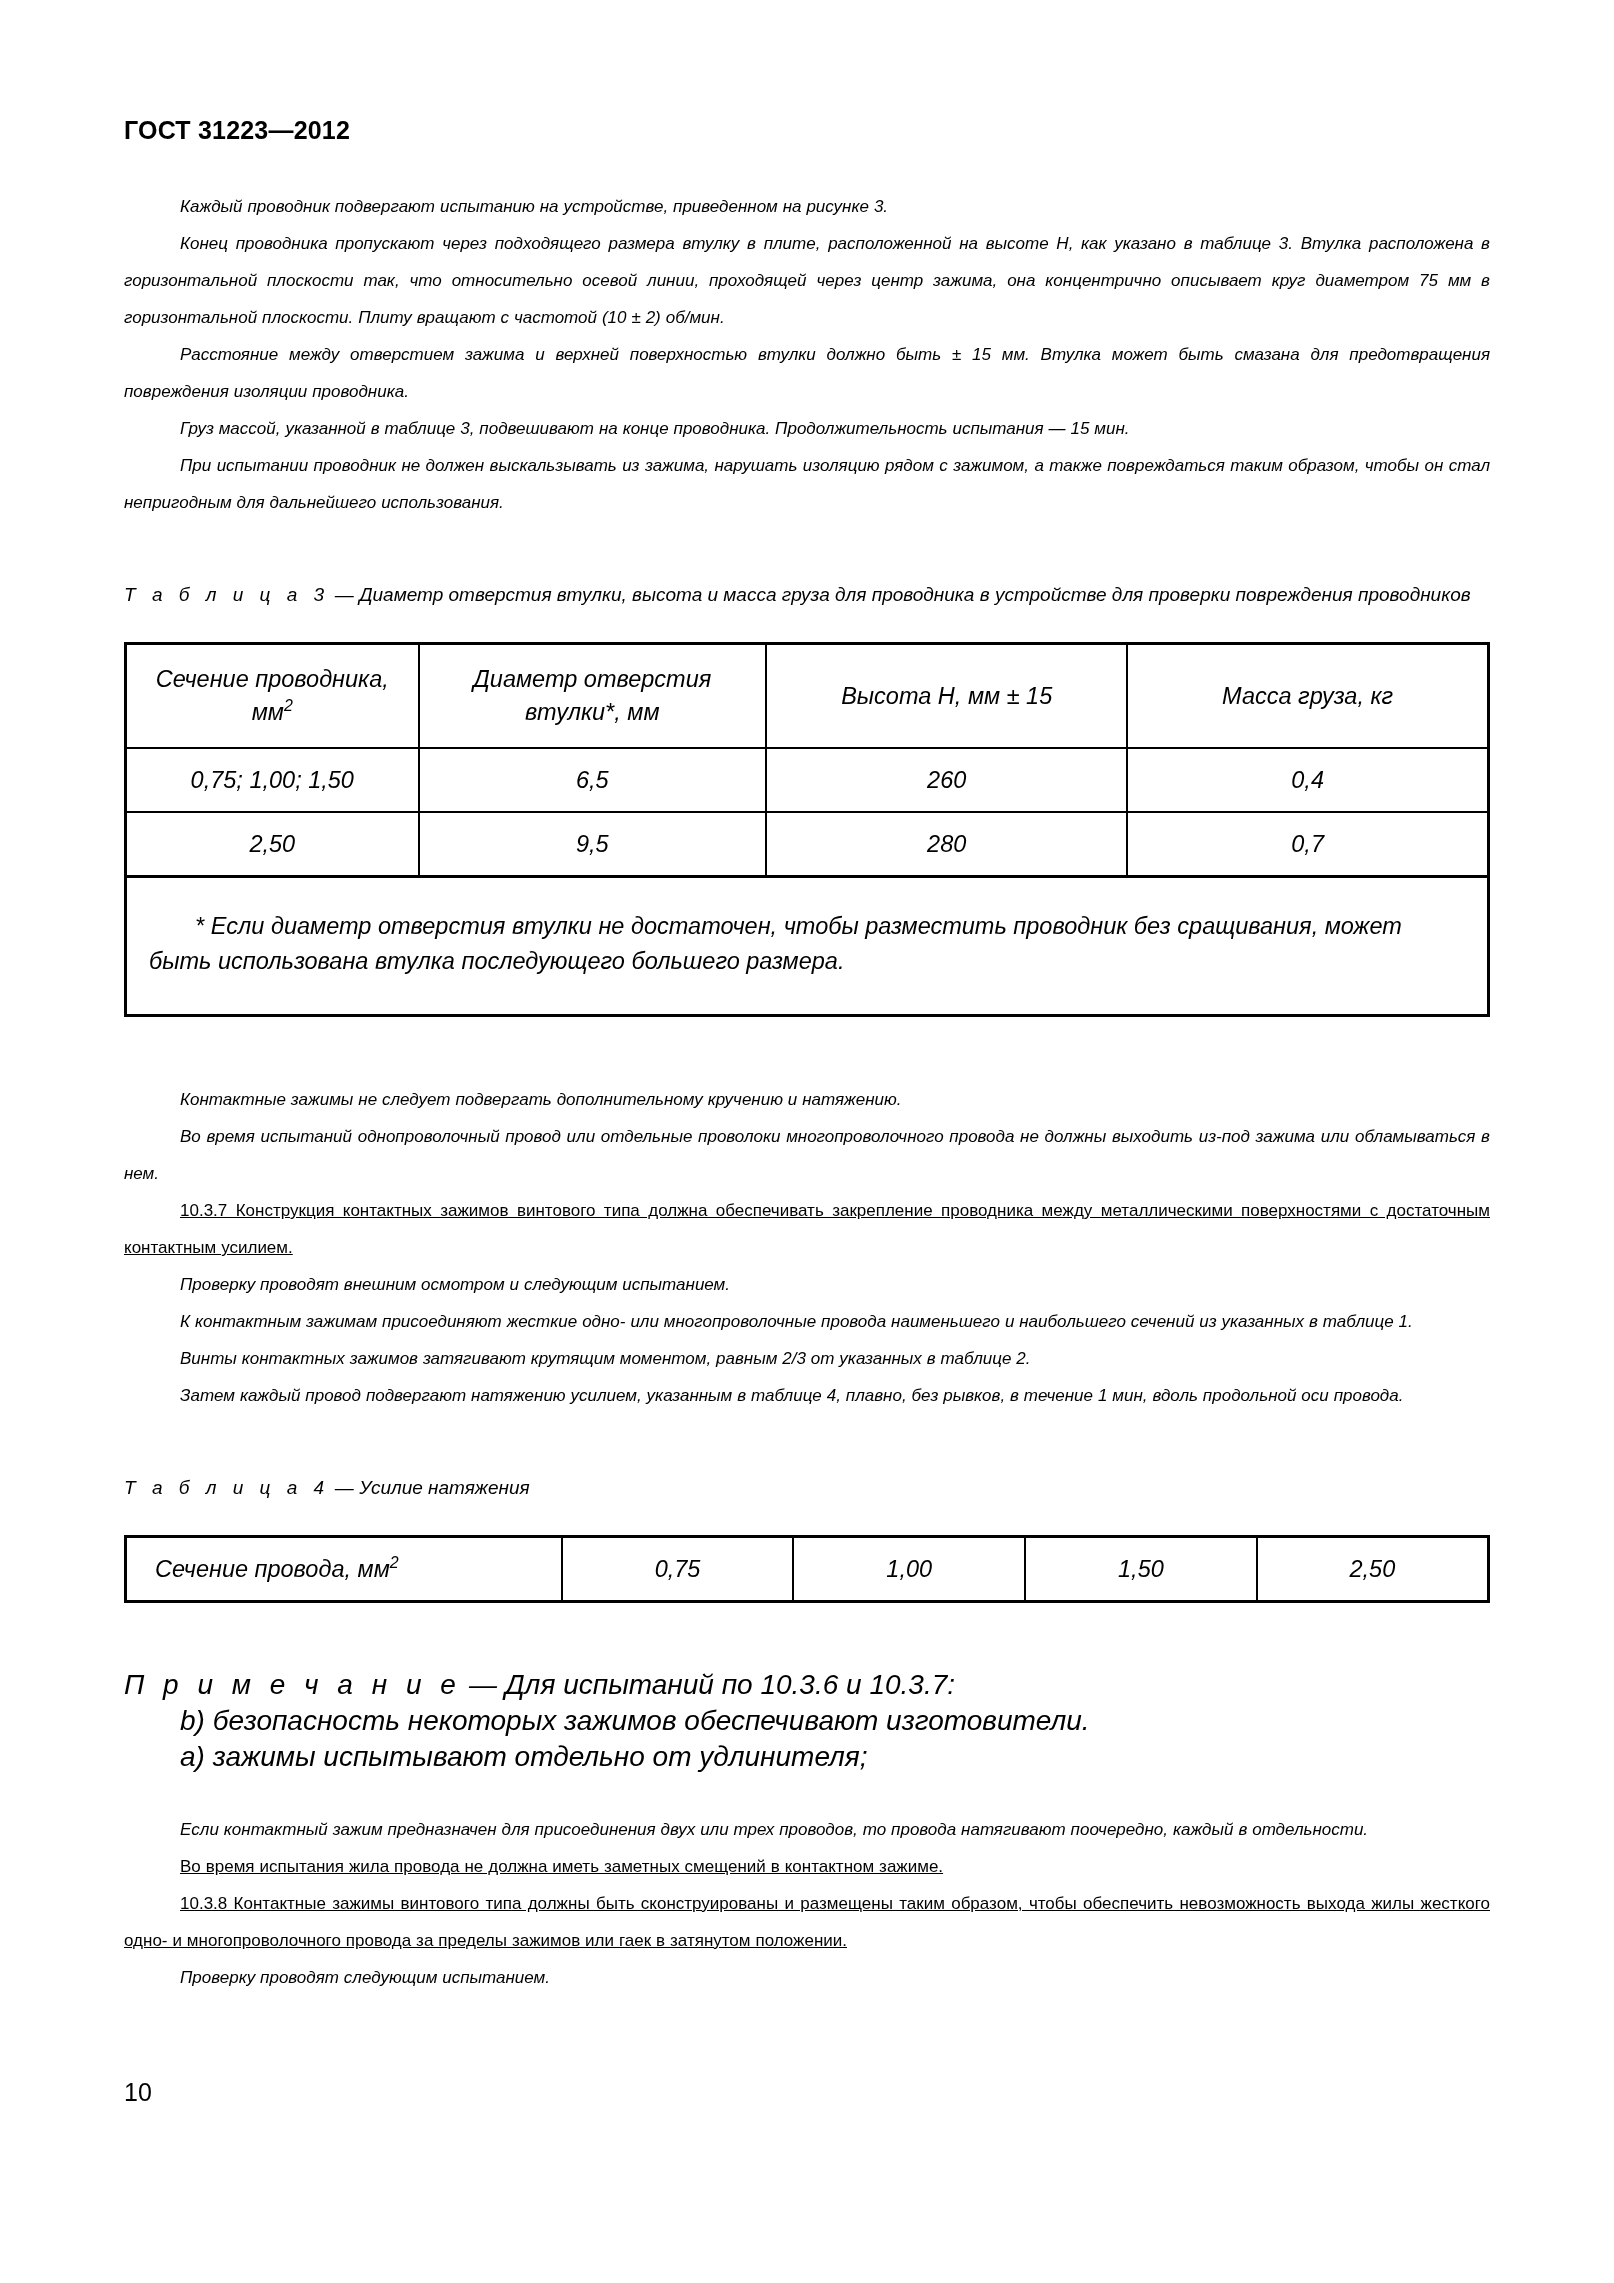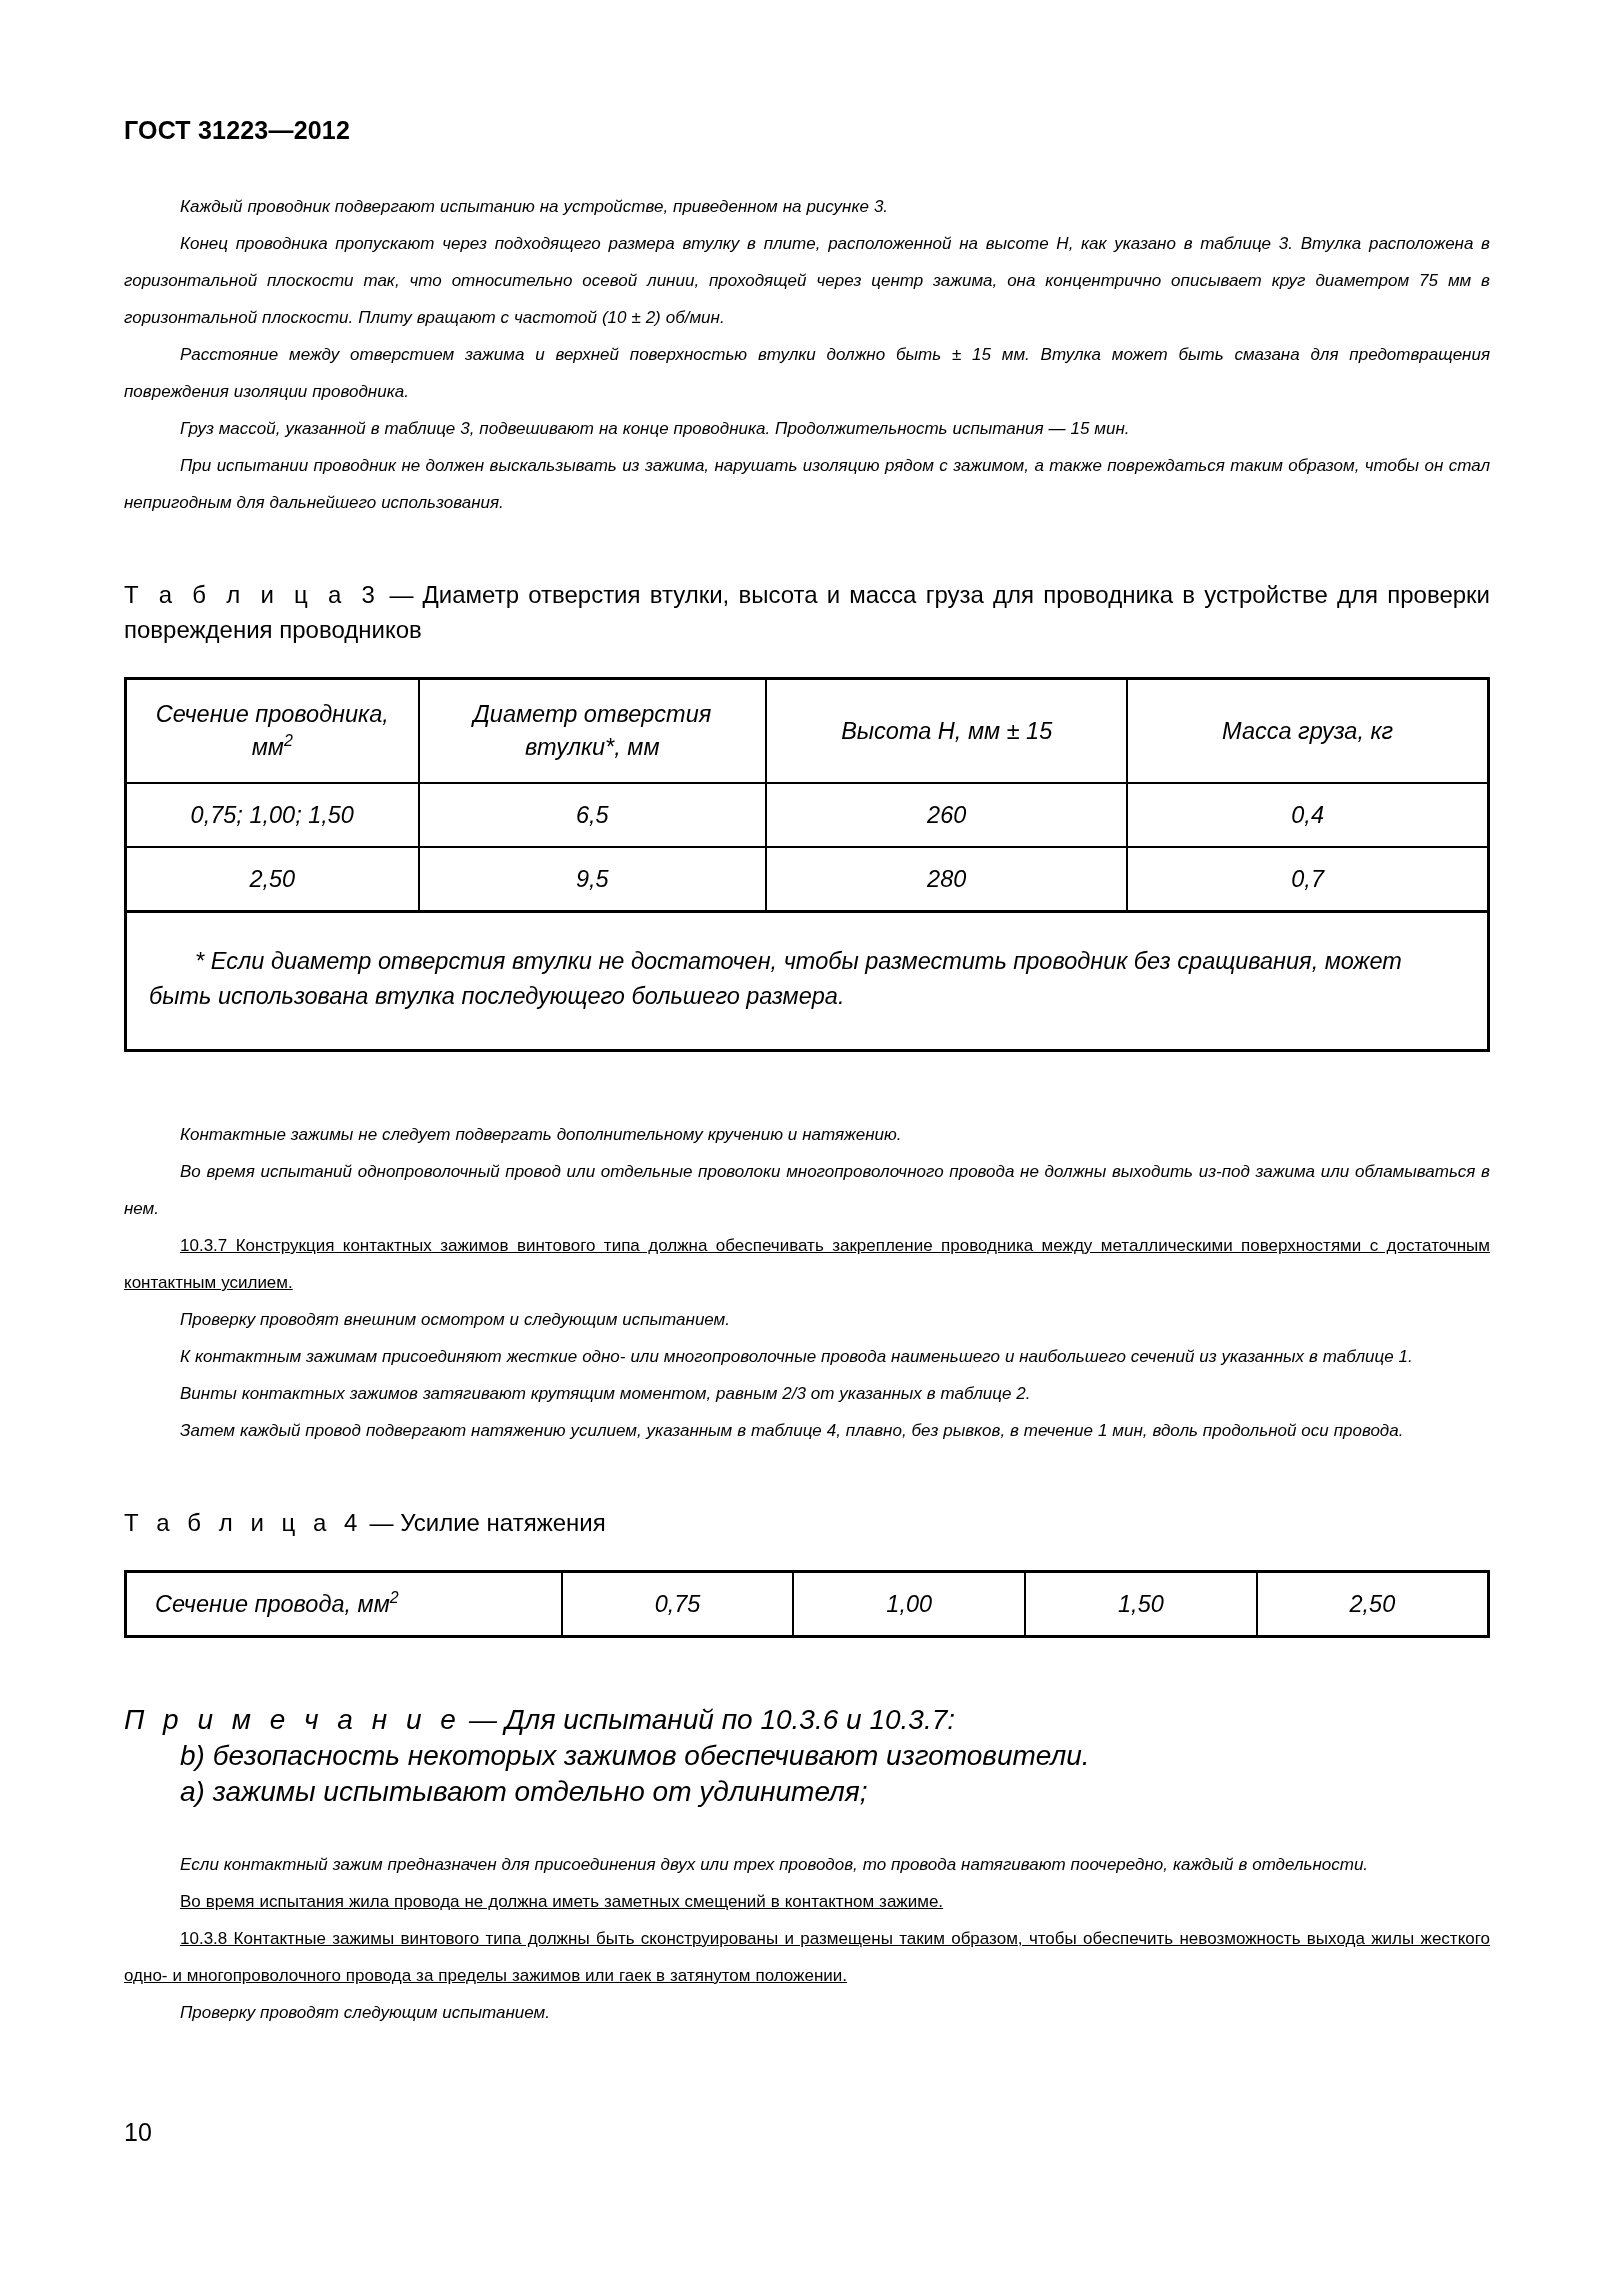--- a/index.html
+++ b/index.html
@@ -51,22 +51,23 @@
     hyphens: none;
     word-spacing: 0.2px;
   }
   p.body-par.upright {
     font-style: normal;
     text-decoration: underline;
   }
 
   
   .table-caption {
-    font-size: 24px;
+    font-size: 19px;
     line-height: 35px;
+    font-style: italic;
     text-align: justify;
     margin: 0;
   }
   .table-caption .sp {
     letter-spacing: 5.5px;
   }
 
   
   table.gost {
     width: 100%;
@@ -134,21 +135,20 @@
     display: block;
     text-indent: 56px;
   }
 
   
   .page-number {
     position: absolute;
     left: 124px;
     top: 2078px;
     font-size: 25px;
-    margin-top: 40px;
   }
 
   .v-gap-30 { height: 30px; }
   .v-gap-36 { height: 36px; }
   .v-gap-56 { height: 56px; }
   .v-gap-64 { height: 64px; }
 </style>
 </head>
 <body>
 

